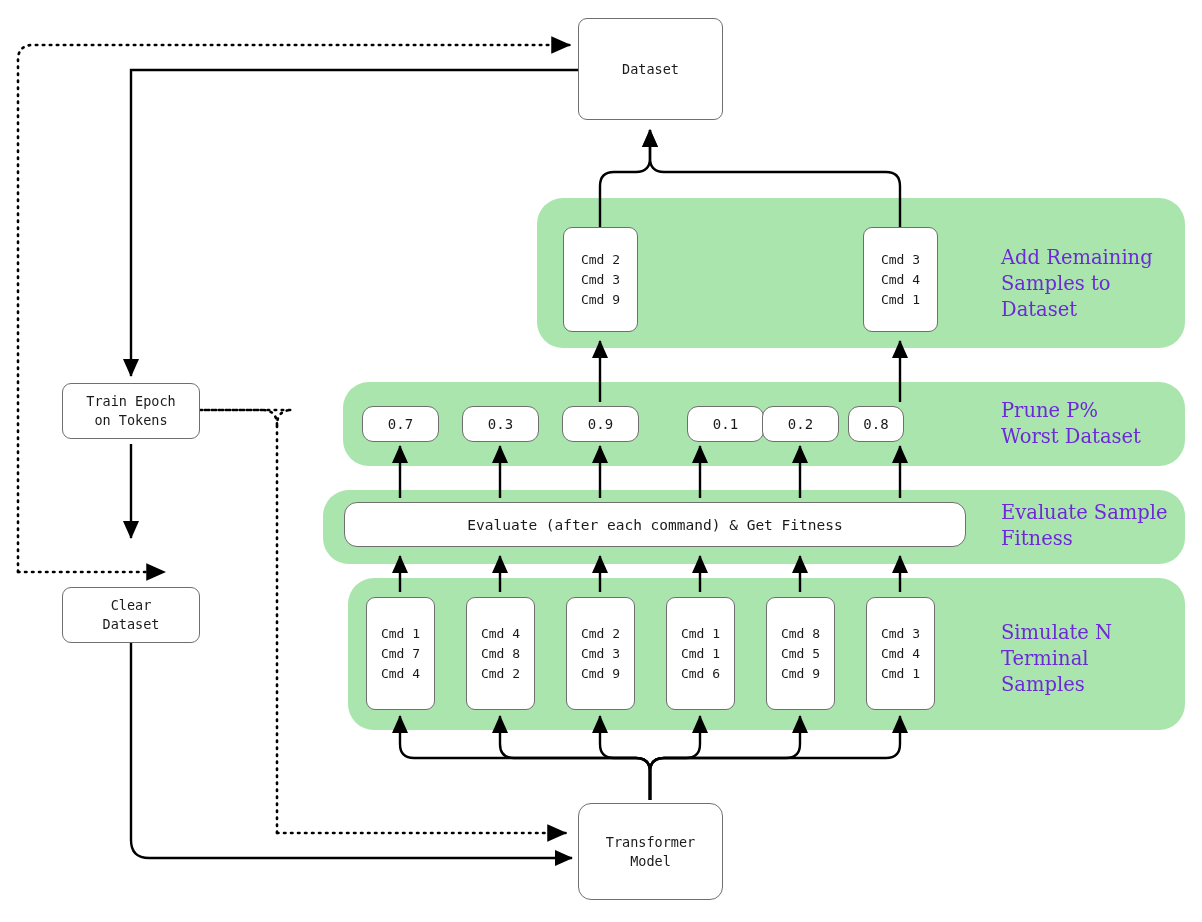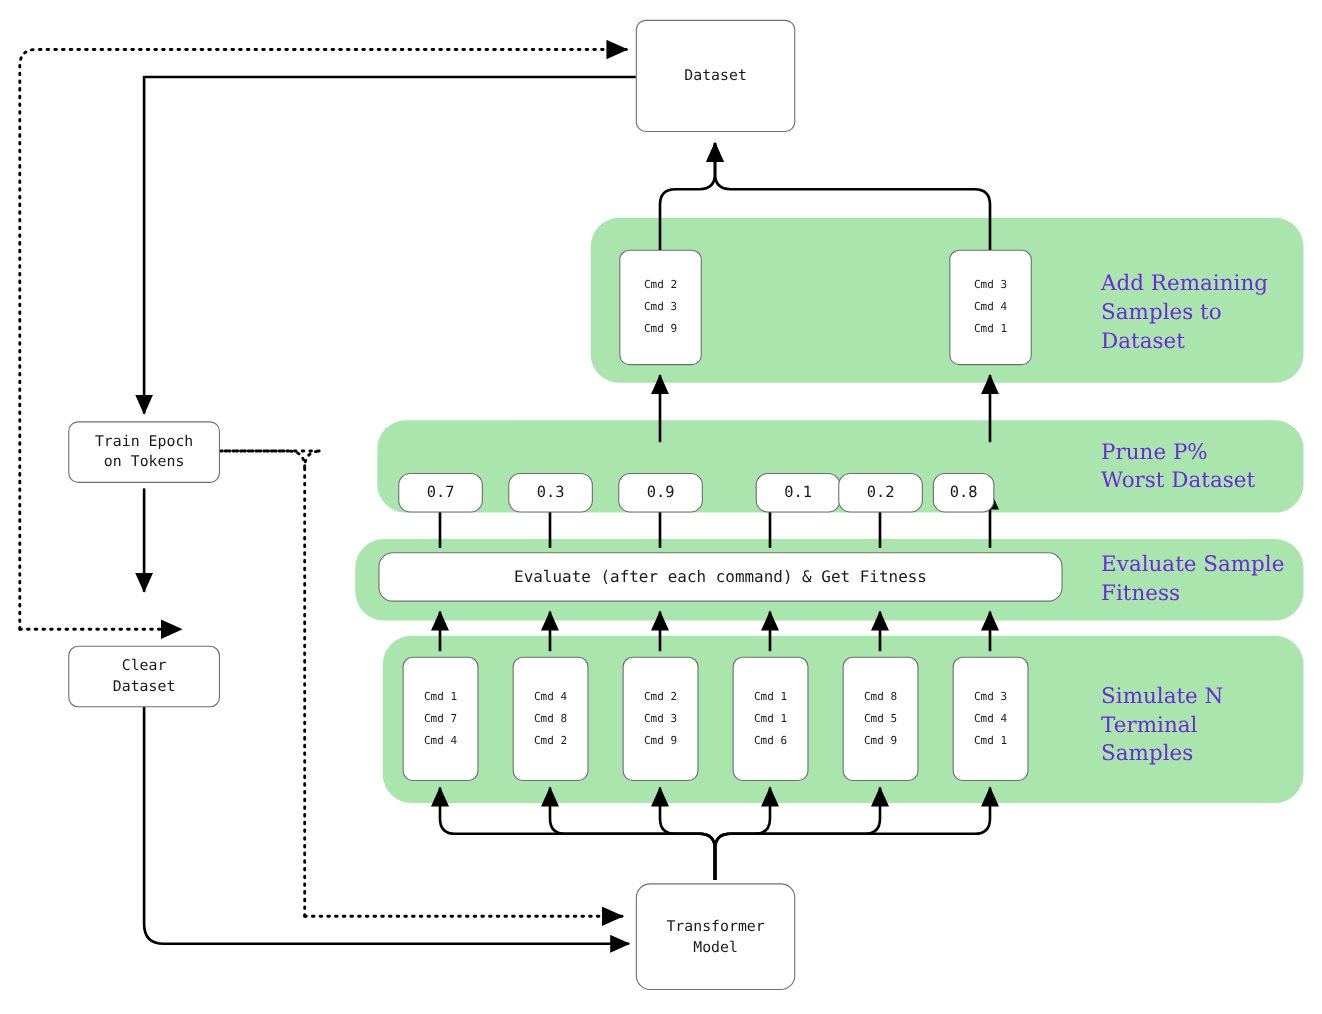--- a/index.html
+++ b/index.html
@@ -41,22 +41,22 @@
     box-sizing:border-box;
     display:flex;
     align-items:center;
     justify-content:center;
     text-align:center;
     color:#1a1a1a;
     font-family:"DejaVu Sans Mono", monospace;
     white-space:pre-line;
   }
   .node.plain { font-size:13.5px; line-height:19px; }
-  .node.sample { font-size:10px; line-height:20px; justify-content:center; }
-  .node.score  { font-size:14px; border-radius:11px;margin-top:24px; }
+  .node.sample { font-size:13px; line-height:20px; justify-content:center; }
+  .node.score  { font-size:14px; border-radius:11px; }
   .node.evalbar{ font-size:14.5px; border-radius:13px; }
 </style>
 </head>
 <body>
 
 <div id="stage">
 
   <div class="band" style="left:537px; top:198px; width:648px; height:150px;"></div>
   <div class="band" style="left:343px; top:382px; width:842px; height:84px;"></div>
   <div class="band" style="left:323px; top:490px; width:862px; height:74px;"></div>

